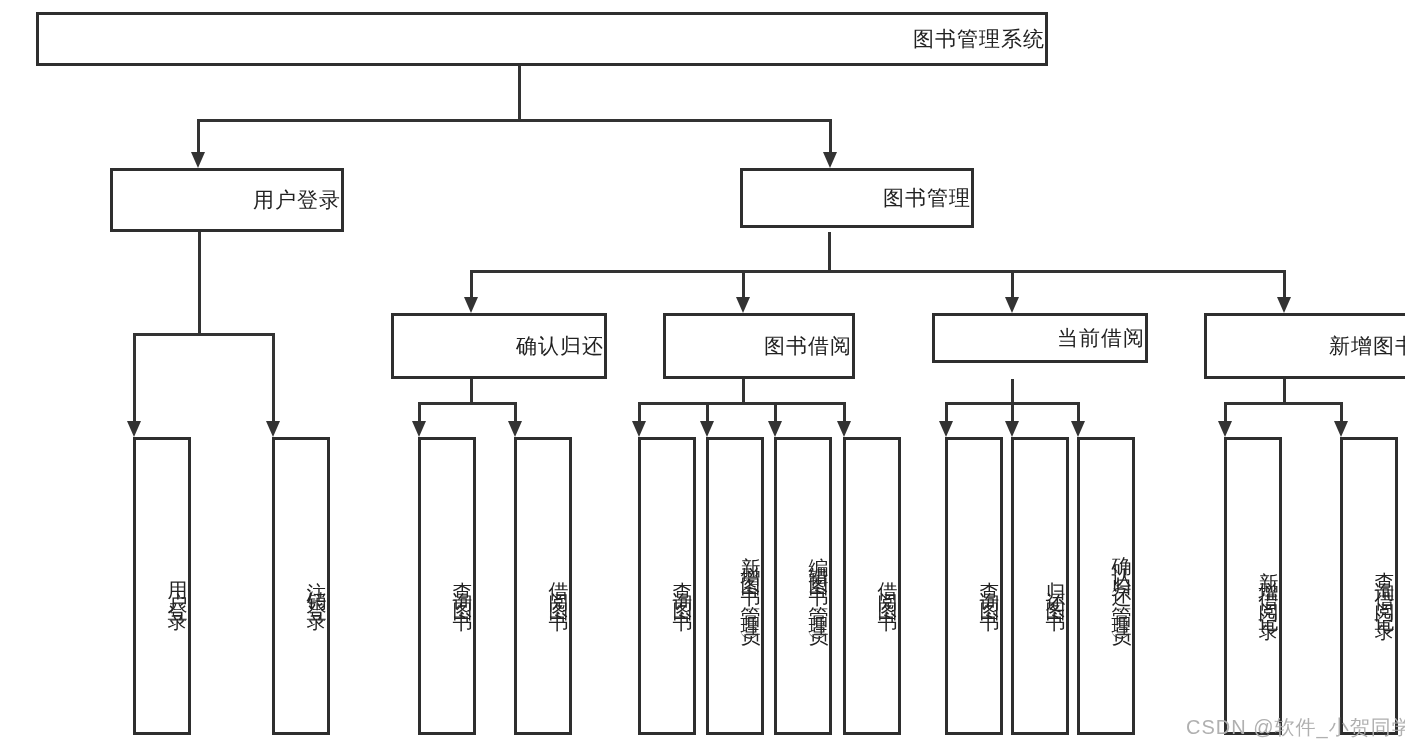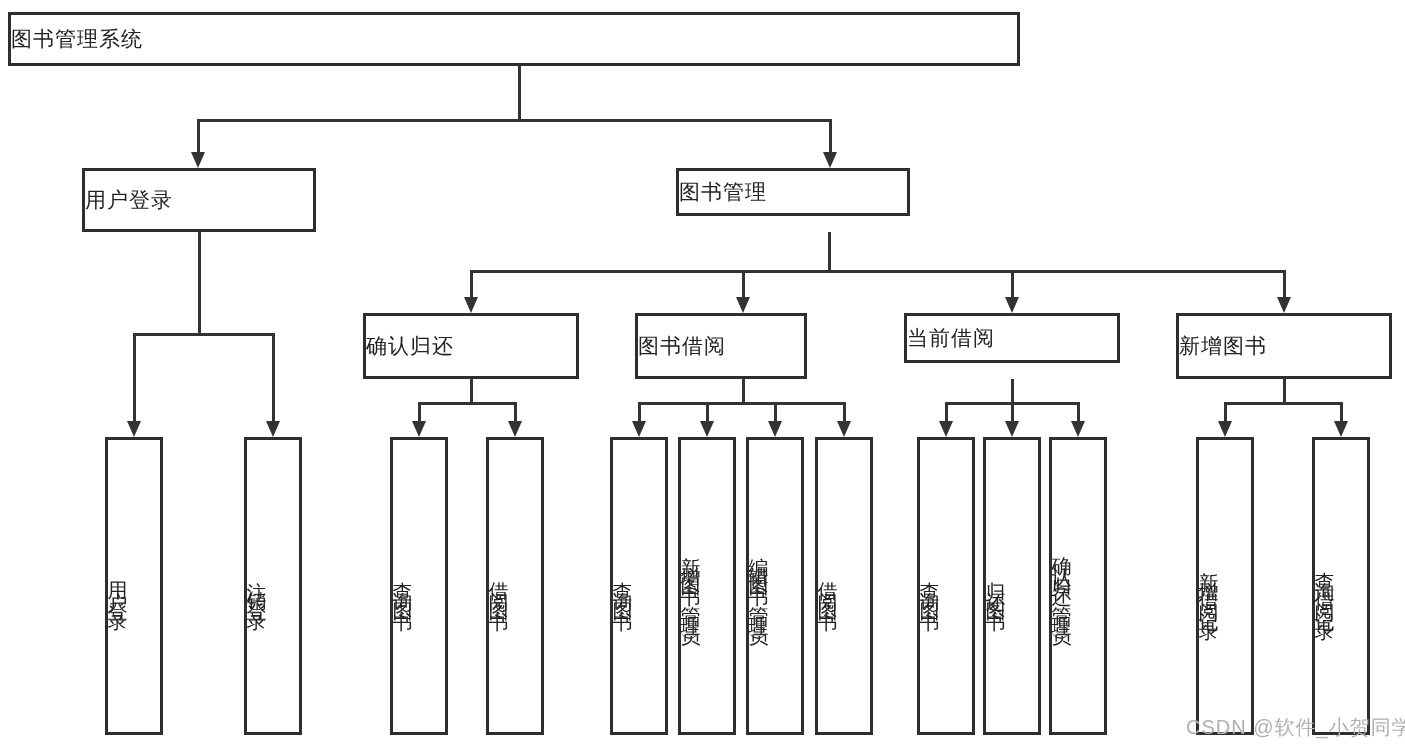--- a/index.html
+++ b/index.html
@@ -19,22 +19,23 @@
     background:var(--bg);
     overflow:hidden;
   }
   .box{
     position:absolute;
     box-sizing:border-box;
     background:var(--fill);
     border:3px solid var(--border);
     display:flex;
     align-items:center;
-    justify-content:flex-start;
+    justify-content:flex-end;
     color:var(--text);
+    margin-left:28px;
   }
   .hbox span{
     font-size:21px;
     letter-spacing:1px;
     white-space:nowrap;
   }
   .vbox span{
     writing-mode:vertical-rl;
     text-orientation:mixed;
     font-size:20px;
@@ -73,21 +74,21 @@
   <div class="vline" style="left:518px;top:66px;height:56px"></div>
   <div class="hline" style="left:197px;top:119px;width:635px"></div>
   <div class="vline" style="left:197px;top:119px;height:34px"></div>
   <div class="arrow" style="left:191px;top:152px"></div>
   <div class="vline" style="left:829px;top:119px;height:34px"></div>
   <div class="arrow" style="left:823px;top:152px"></div>
 
   <div class="box hbox" style="left:82px;top:168px;width:234px;height:64px">
     <span>用户登录</span>
   </div>
-  <div class="box hbox" style="left:676px;top:168px;width:234px;height:48px">
+  <div class="box hbox" style="left:712px;top:168px;width:234px;height:60px">
     <span>图书管理</span>
   </div>
 
   <div class="vline" style="left:198px;top:232px;height:104px"></div>
   <div class="hline" style="left:133px;top:333px;width:142px"></div>
   <div class="vline" style="left:133px;top:333px;height:90px"></div>
   <div class="arrow" style="left:127px;top:421px"></div>
   <div class="vline" style="left:272px;top:333px;height:90px"></div>
   <div class="arrow" style="left:266px;top:421px"></div>
 
@@ -98,21 +99,21 @@
   <div class="vline" style="left:742px;top:270px;height:27px"></div>
   <div class="arrow" style="left:736px;top:297px"></div>
   <div class="vline" style="left:1011px;top:270px;height:27px"></div>
   <div class="arrow" style="left:1005px;top:297px"></div>
   <div class="vline" style="left:1283px;top:270px;height:27px"></div>
   <div class="arrow" style="left:1277px;top:297px"></div>
 
   <div class="box hbox" style="left:363px;top:313px;width:216px;height:66px">
     <span>确认归还</span>
   </div>
-  <div class="box hbox" style="left:635px;top:313px;width:172px;height:66px">
+  <div class="box hbox" style="left:635px;top:313px;width:192px;height:66px">
     <span>图书借阅</span>
   </div>
   <div class="box hbox" style="left:904px;top:313px;width:216px;height:50px">
     <span>当前借阅</span>
   </div>
   <div class="box hbox" style="left:1176px;top:313px;width:216px;height:66px">
     <span>新增图书</span>
   </div>
 
   <div class="vline" style="left:470px;top:379px;height:26px"></div>

